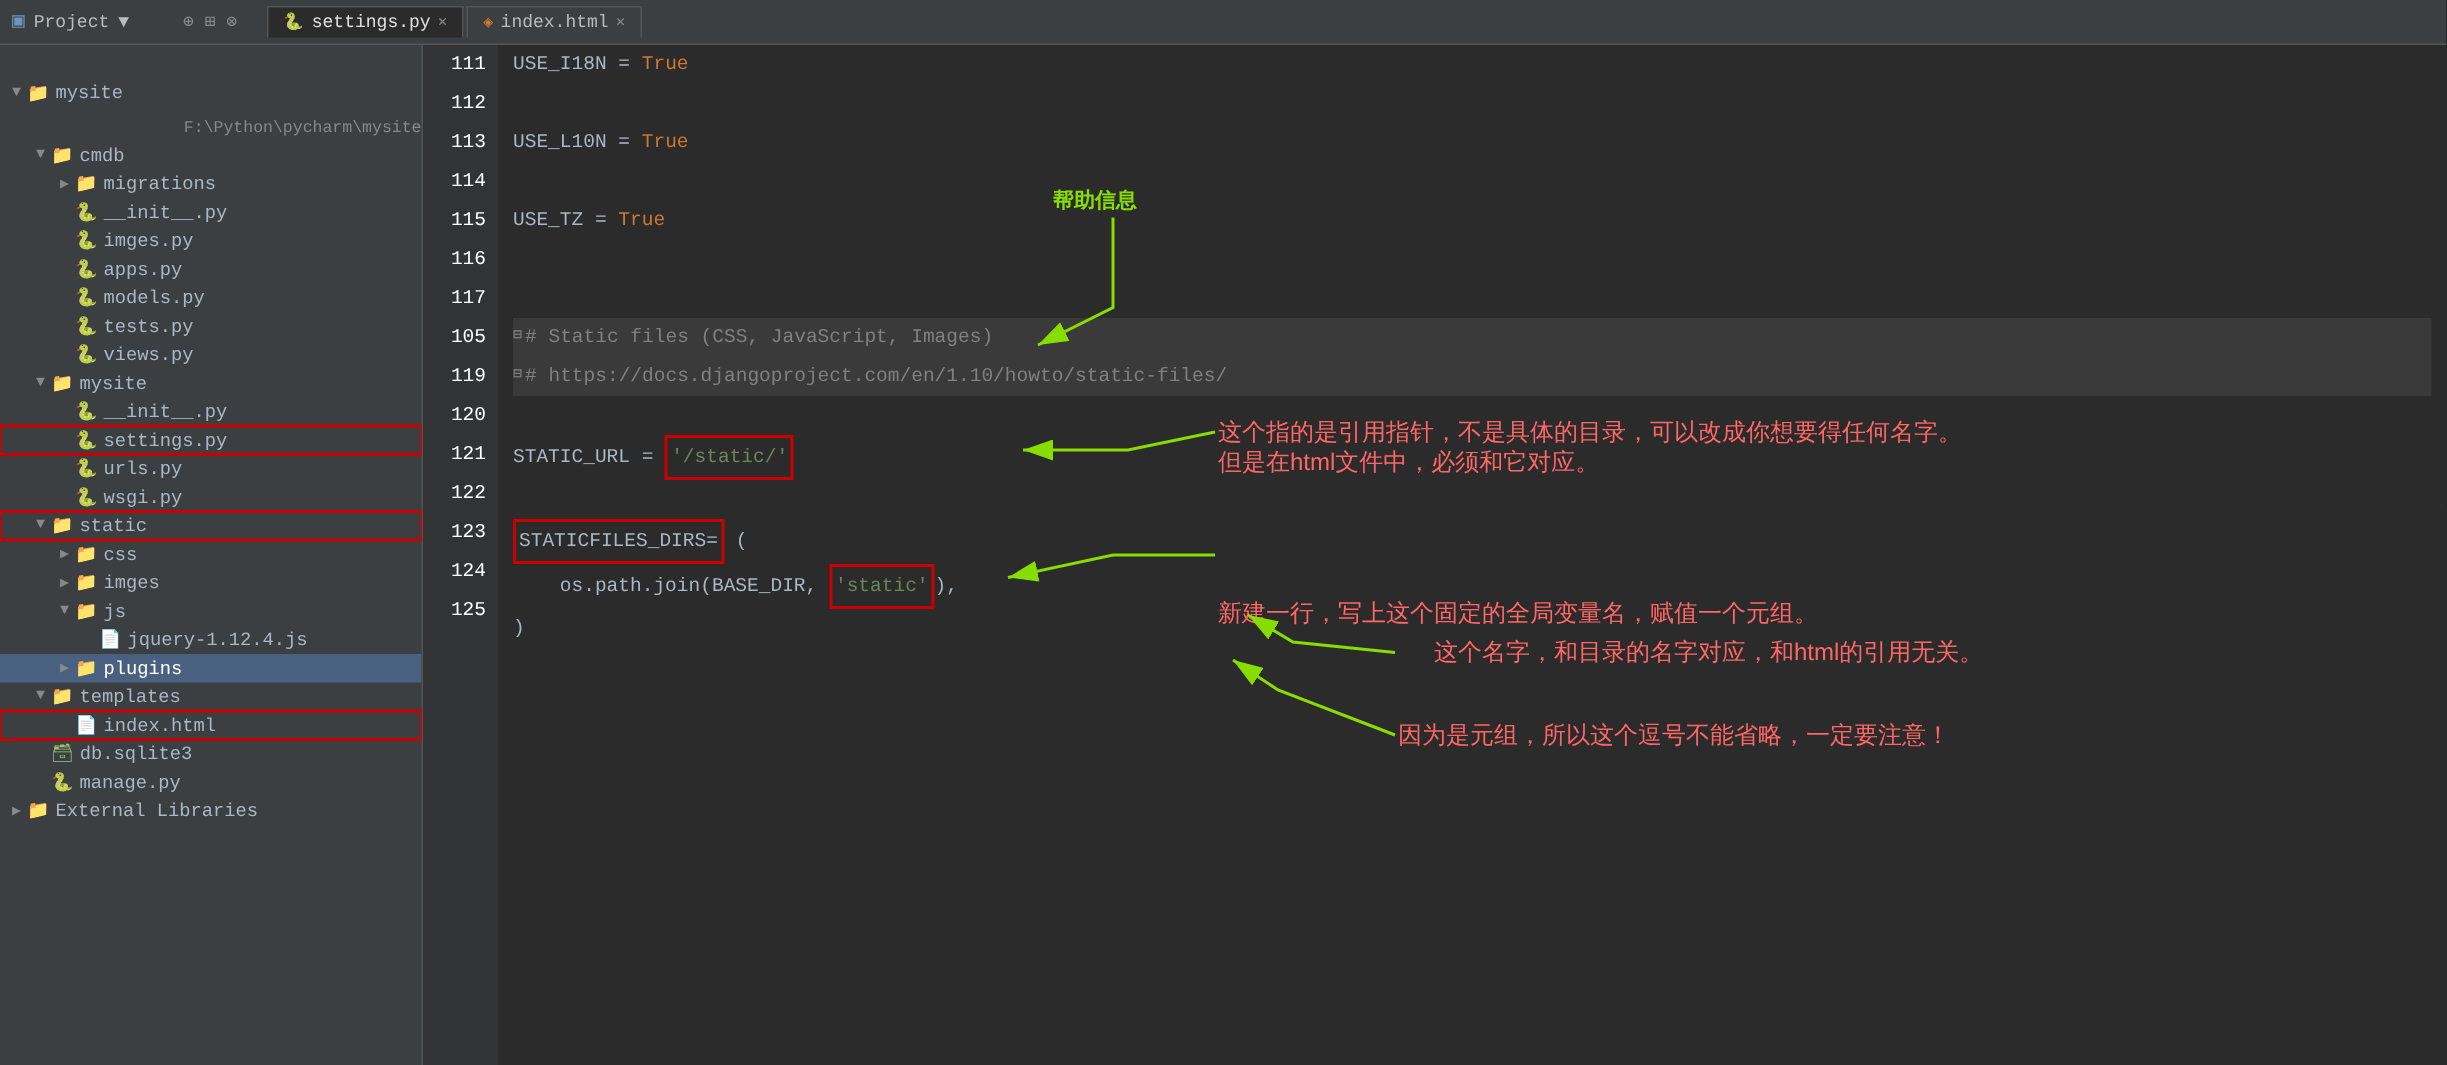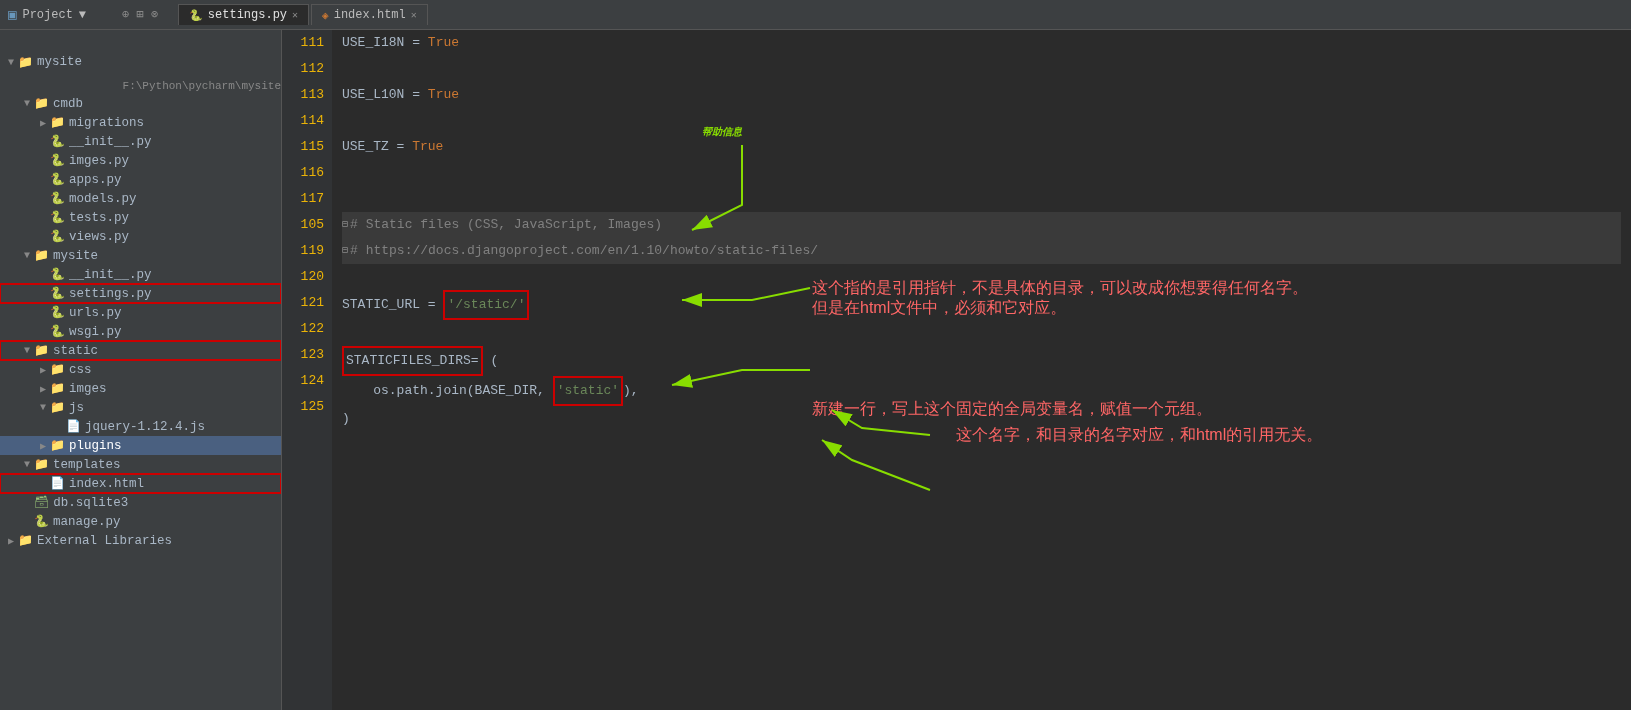--- a/index.html
+++ b/index.html
@@ -120,21 +120,21 @@
     }
 
     .code-editor {
       display: flex;
       height: 100%;
       overflow: auto;
     }
 
     .line-numbers {
       background: #313335;
-      color: #eab308;
+      color: #ffffff;
       padding: 0 8px;
       min-width: 50px;
       text-align: right;
       user-select: none;
       flex-shrink: 0;
       line-height: 1.6;
     }
     .line-numbers div {
       line-height: 26px;
       font-size: 13px;
@@ -184,25 +184,24 @@
     
     .overlay-svg {
       position: absolute;
       top: 0; left: 0;
       pointer-events: none;
     }
 
     .help-label {
       position: absolute;
       color: #88dd00;
-      font-size: 10px;
+      font-size: 14px;
       font-family: 'Microsoft YaHei', Arial, sans-serif;
       pointer-events: none;
       font-weight: bold;
-      font-style: italic;
     }
   </style>
 </head>
 <body>
 
 <div class="title-bar">
   <div class="title-bar-left">
     <span class="project-icon">▣</span>
     <span>Project</span>
     <span style="cursor:pointer;">▼</span>
@@ -453,20 +452,21 @@
 
         <div class="help-label" style="top: 95px; left: 370px;">帮助信息</div>
 
         <div class="annotation" style="top: 248px; left: 480px; color: #ff6666;">这个指的是引用指针，不是具体的目录，可以改成你想要得任何名字。</div>
         <div class="annotation" style="top: 268px; left: 480px; color: #ff6666;">但是在html文件中，必须和它对应。</div>
 
         <div class="annotation" style="top: 330px; left: 480px; color: #ff6666; margin-top: 39px;">新建一行，写上这个固定的全局变量名，赋值一个元组。</div>
 
         <div class="annotation" style="top: 395px; left: 624px; color: #ff6666;">这个名字，和目录的名字对应，和html的引用无关。</div>
 
+        <div class="annotation" style="top: 450px; left: 600px; color: #ff6666;">因为是元组，所以这个逗号不能省略，一定要注意！</div>
 
         <svg class="overlay-svg" style="position:absolute; top:0; left:0; width:100%; height:520px; overflow:visible; pointer-events:none;">
 
           <defs>
             <marker id="arrowhead-green" markerWidth="10" markerHeight="7" refX="10" refY="3.5" orient="auto">
               <polygon points="0 0, 10 3.5, 0 7" fill="#88dd00"></polygon>
             </marker>
           </defs>
 
           <path d="M 410 115 L 410 175 L 360 200" stroke="#88dd00" stroke-width="2" fill="none" marker-end="url(#arrowhead-green)"></path>

